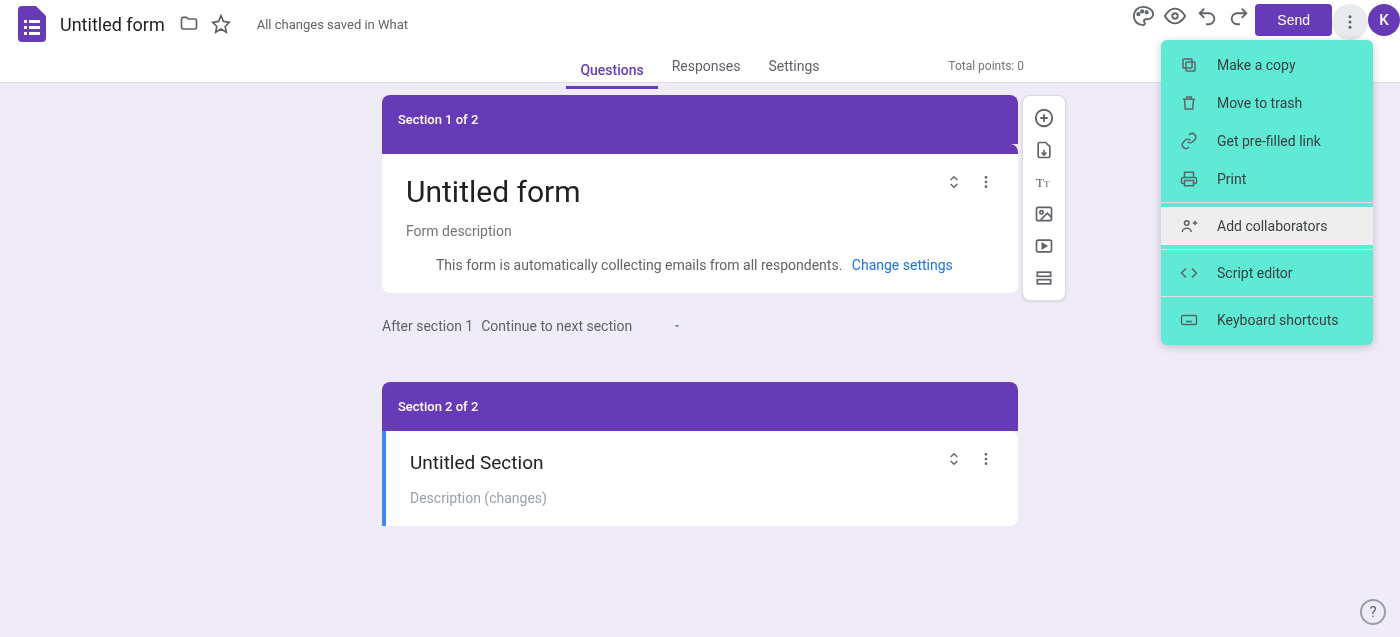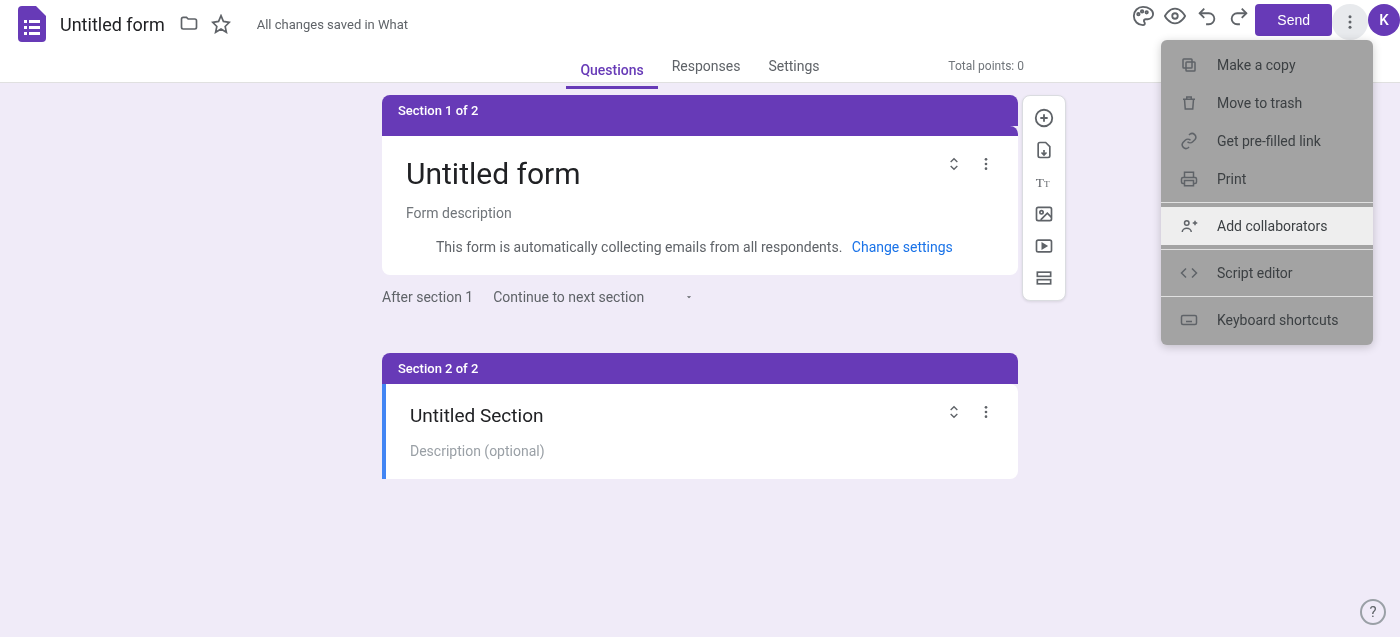--- a/index.html
+++ b/index.html
@@ -18,46 +18,46 @@
 .avatar { width: 32px; height: 32px; border-radius: 50%; background: #673ab7; color: #fff; display: flex; align-items: center; justify-content: center; font-size: 15px; font-weight: 500; }
 
 
 .tabs-row { display: flex; justify-content: center; align-items: center; height: 35px; position: relative; }
 .tab { padding: 0 14px; font-size: 14px; color: #5f6368; height: 35px; display: flex; align-items: center; cursor: pointer; }
 .tab.active { color: #673ab7; border-bottom: 3px solid #673ab7; font-weight: 500; margin-top: 12px; }
 .total-points { position: absolute; right: 376px; font-size: 12px; color: #70757a; }
 
 
 .canvas { display: flex; flex-direction: column; align-items: center; padding-top: 12px; }
-.section-tab { background: #673ab7; color: #fff; font-size: 13px; font-weight: 500; padding: 8px 16px; border-radius: 8px 8px 0 0; align-self: flex-start; }
+.section-tab { background: #673ab7; color: #fff; font-size: 13px; font-weight: 500; padding: 17px 16px; border-radius: 8px 8px 0 0; align-self: flex-start; }
 .section-block { width: 636px; position: relative; }
 .accent-bar { height: 10px; background: #673ab7; border-radius: 0 8px 0 0; }
 .card { background: #fff; border-radius: 0 0 8px 8px; padding: 20px 24px; position: relative; }
 .card.spaced { margin-top: 12px; border-radius: 8px; }
 .card-title-row { display: flex; align-items: flex-start; }
 .form-main-title { font-size: 30px; color: #202124; flex: 1; }
 .card-icons { display: flex; gap: 16px; color: #5f6368; }
 .form-desc { color: #70757a; font-size: 14px; margin-top: 14px; }
 .email-note { font-size: 14px; color: #5f6368; margin-top: 18px; margin-left: 30px; }
 .email-note a { color: #1a73e8; text-decoration: none; margin-left: 6px; }
 .q-text { font-size: 15px; color: #202124; }
 .ans-type { color: #9aa0a6; font-size: 13px; margin-top: 18px; border-bottom: 1px dotted #bdbdbd; padding-bottom: 6px; width: 300px; }
-.after-row { width: 636px; display: flex; align-items: center; gap: 20px; font-size: 14px; color: #5f6368; margin-top: 14px; }
+.after-row { width: 636px; display: flex; align-items: center; gap: 8px; font-size: 14px; color: #5f6368; margin-top: 25px; }
 .after-row .dd { display: inline-flex; align-items: center; gap: 40px; }
 
 .section2-title { font-size: 19px; color: #202124; flex: 1; }
 .section2-desc { color: #9aa0a6; font-size: 14px; margin-top: 16px; }
 .left-border { border-left: 4px solid #4285f4; border-radius: 0 0 8px 8px; }
 
 
 .side-toolbar { position: absolute; left: 1022px; top: 95px; width: 44px; background: #fff; border: 1px solid #dadce0; border-radius: 8px; display: flex; flex-direction: column; align-items: center; padding: 6px 0; box-shadow: 0 1px 3px rgba(0,0,0,.1); }
 .side-toolbar .tb-icon { width: 36px; height: 32px; display: flex; align-items: center; justify-content: center; color: #5f6368; cursor: pointer; }
 
 
-.menu { position: absolute; right: 27px; top: 40px; width: 212px; background: #a3a3a3; border-radius: 6px; box-shadow: 0 2px 10px rgba(0,0,0,.2); padding: 6px 0; font-size: 14px; color: #3c4043; }
+.menu { position: absolute; right: 27px; top: 40px; width: 212px; background: #5eead4; border-radius: 6px; box-shadow: 0 2px 10px rgba(0,0,0,.2); padding: 6px 0; font-size: 14px; color: #3c4043; }
 .menu-item { display: flex; align-items: center; gap: 18px; padding: 10px 18px; cursor: pointer; }
 .menu-item.highlight { background: #eeeeee; }
 .menu-sep { height: 1px; background: #e0e0e0; margin: 4px 0; }
 .menu-icon { width: 20px; color: #5f6368; display: flex; align-items: center; justify-content: center; }
 
 
 .help-btn { position: absolute; right: 14px; bottom: 12px; width: 26px; height: 26px; border-radius: 50%; border: 2px solid #9aa0a6; color: #5f6368; display: flex; align-items: center; justify-content: center; font-size: 15px; cursor: pointer; }
 
 svg { display: block; }
 </style>
@@ -194,21 +194,21 @@
             </span>
           <span>
               <svg width="16" height="16" viewBox="0 0 24 24" fill="currentColor">
                 <circle cx="12" cy="5" r="2"></circle>
                 <circle cx="12" cy="12" r="2"></circle>
                 <circle cx="12" cy="19" r="2"></circle>
               </svg>
             </span>
         </div>
       </div>
-      <div class="section2-desc">Description (optional)</div>
+      <div class="section2-desc">Description (changes)</div>
     </div>
   </div>
 
 </div>
 
 <div class="side-toolbar">
   <div class="tb-icon">
       <svg width="22" height="22" viewBox="0 0 24 24" fill="none" stroke="currentColor" stroke-width="2">
         <circle cx="12" cy="12" r="9"></circle>
         <path d="M12 8v8M8 12h8"></path>

